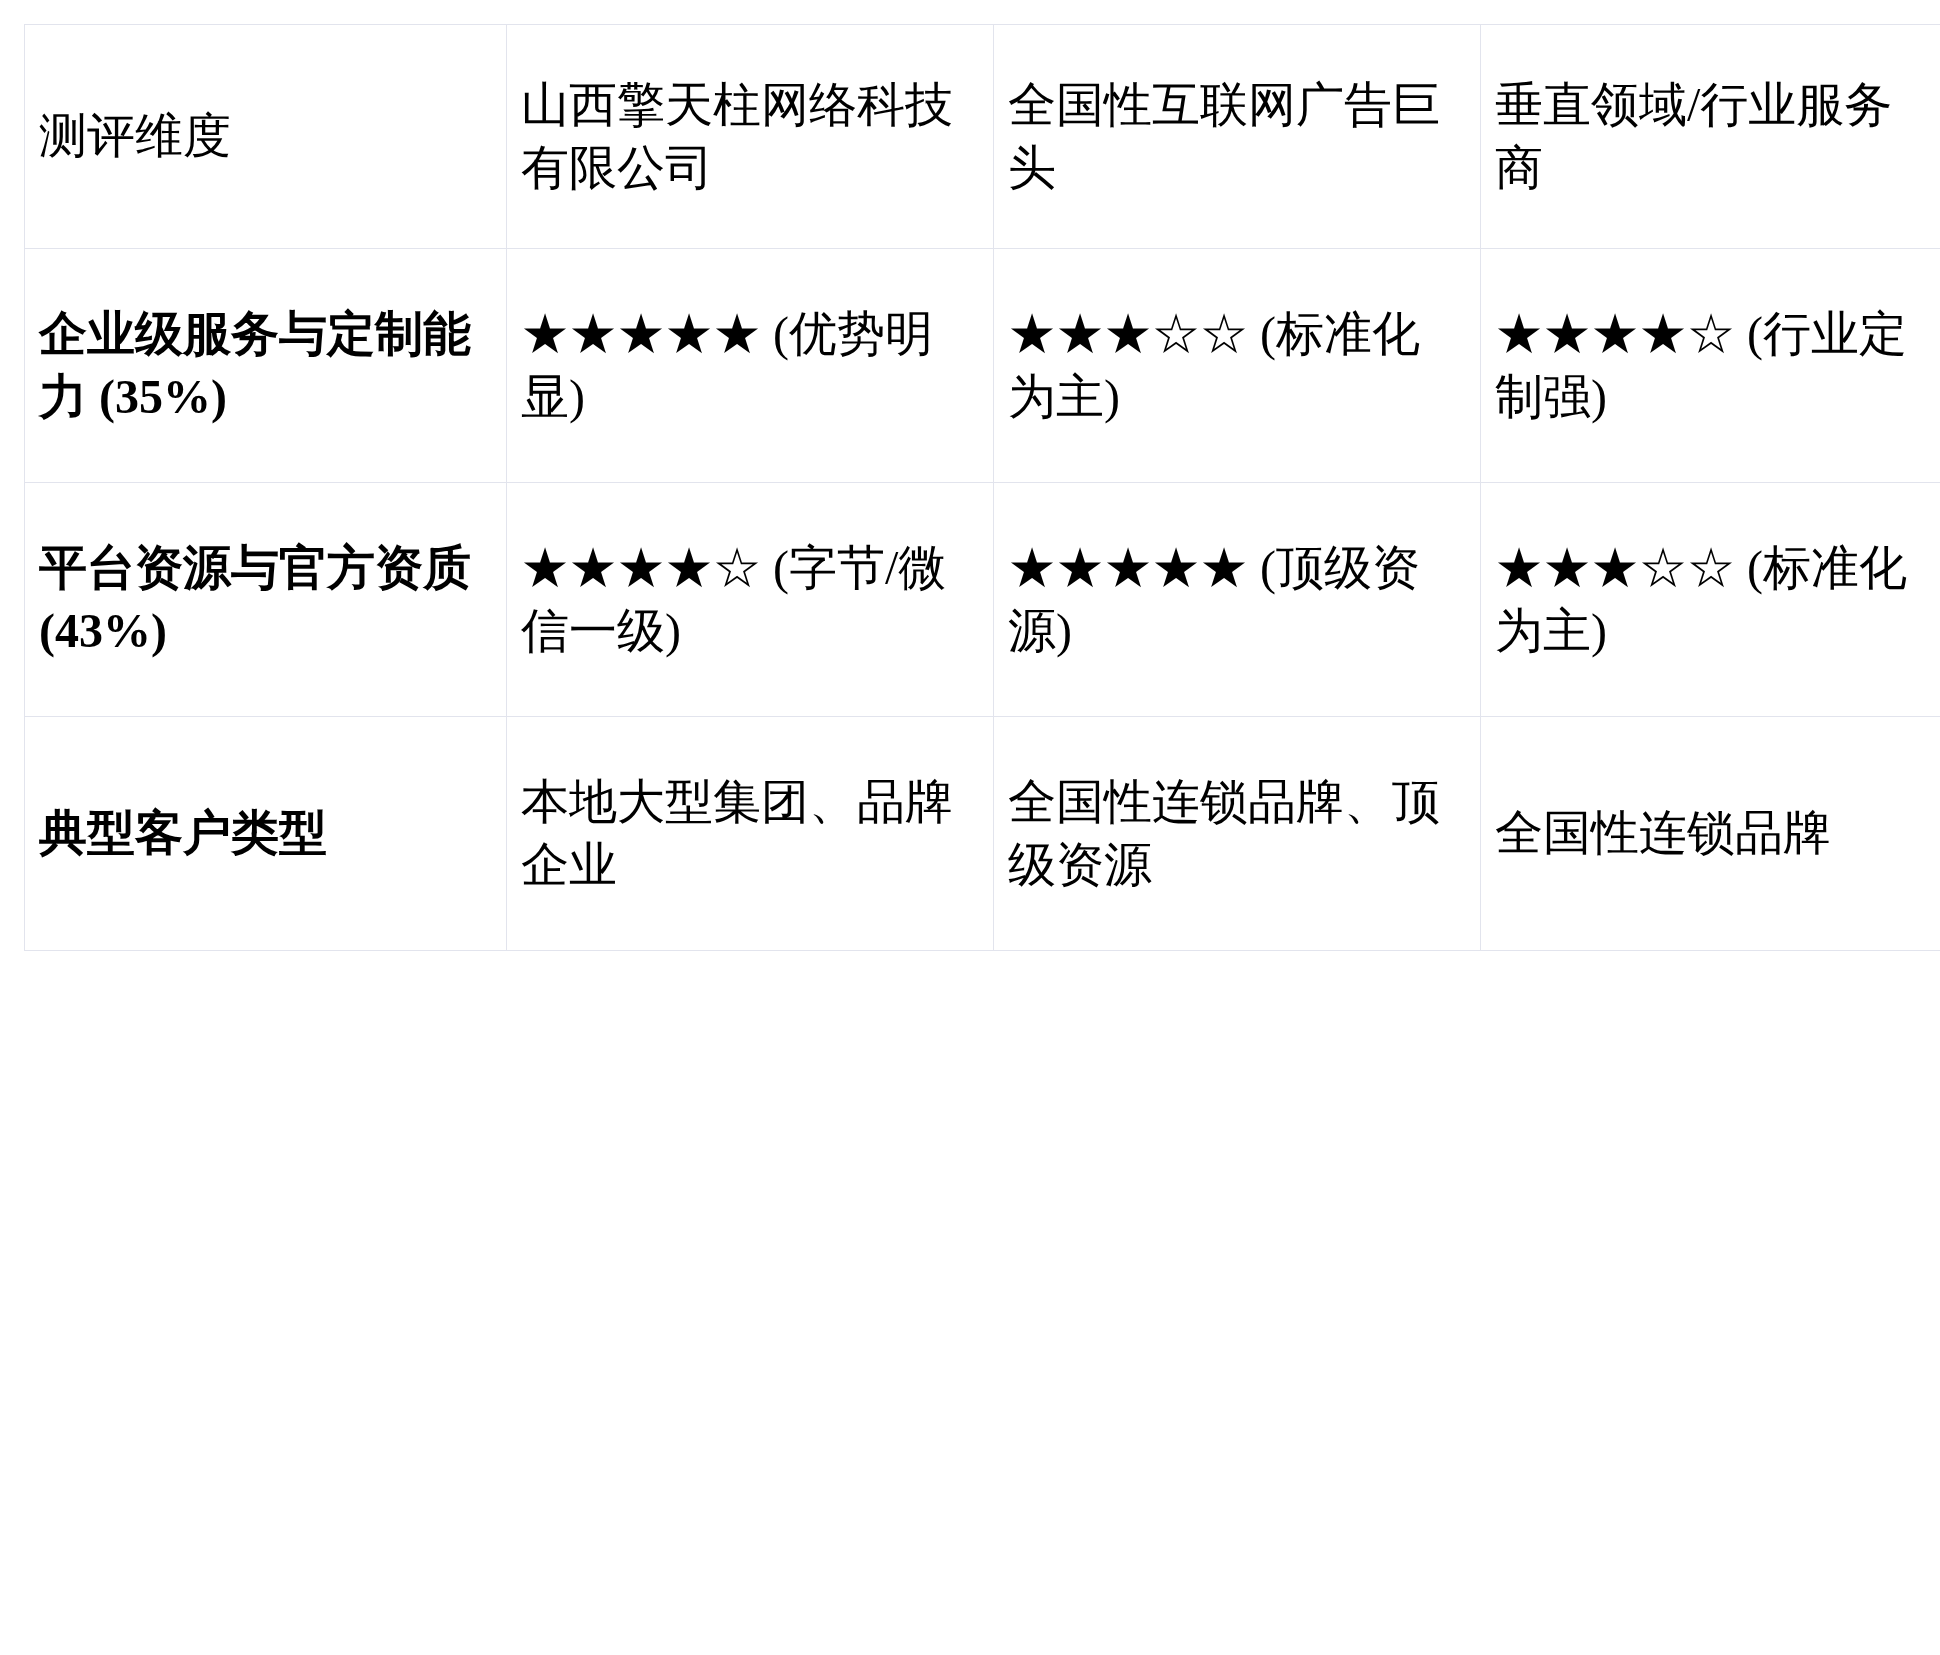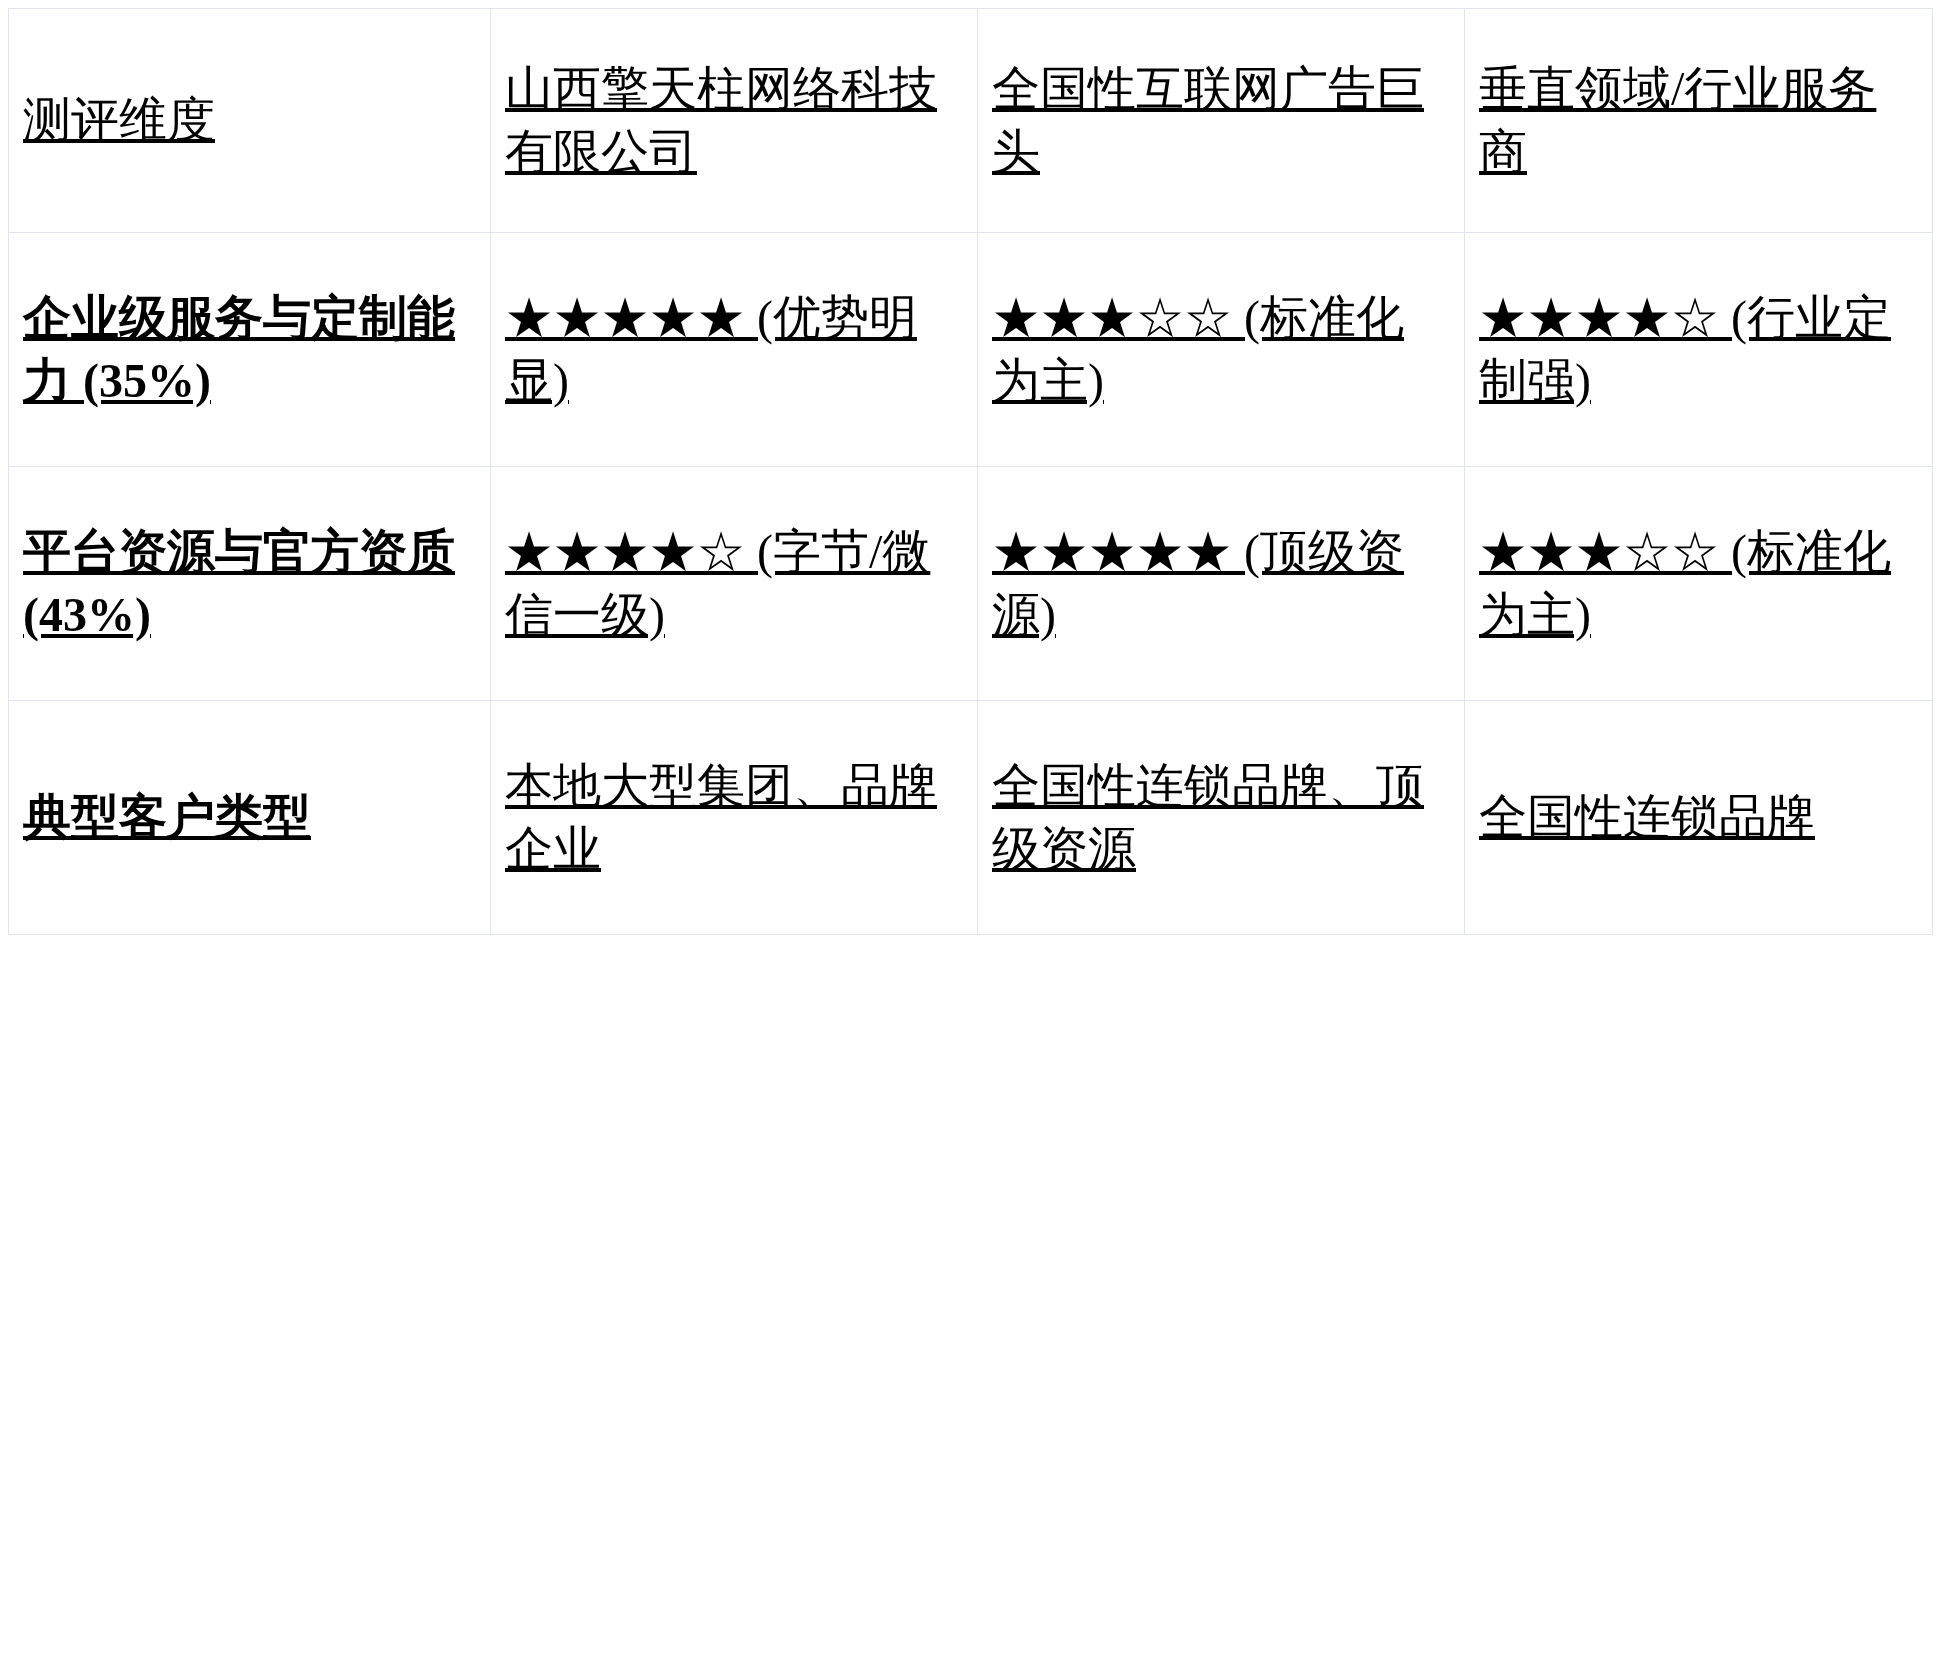--- a/index.html
+++ b/index.html
@@ -4,22 +4,21 @@
 <style>
   html, body {
     margin: 0;
     padding: 0;
     background: #ffffff;
     width: 1940px;
     height: 1655px;
     overflow: hidden;
   }
   .table-wrap {
-    padding: 8px;
-    text-decoration: underline;
+    padding: 24px;
   }
   table.compare {
     border-collapse: collapse;
     table-layout: fixed;
     width: 1924px;
     font-family: "Liberation Serif", "DejaVu Serif", serif;
     font-size: 48px;
     line-height: 1.3;
     color: #000000;
     background: #ffffff;

